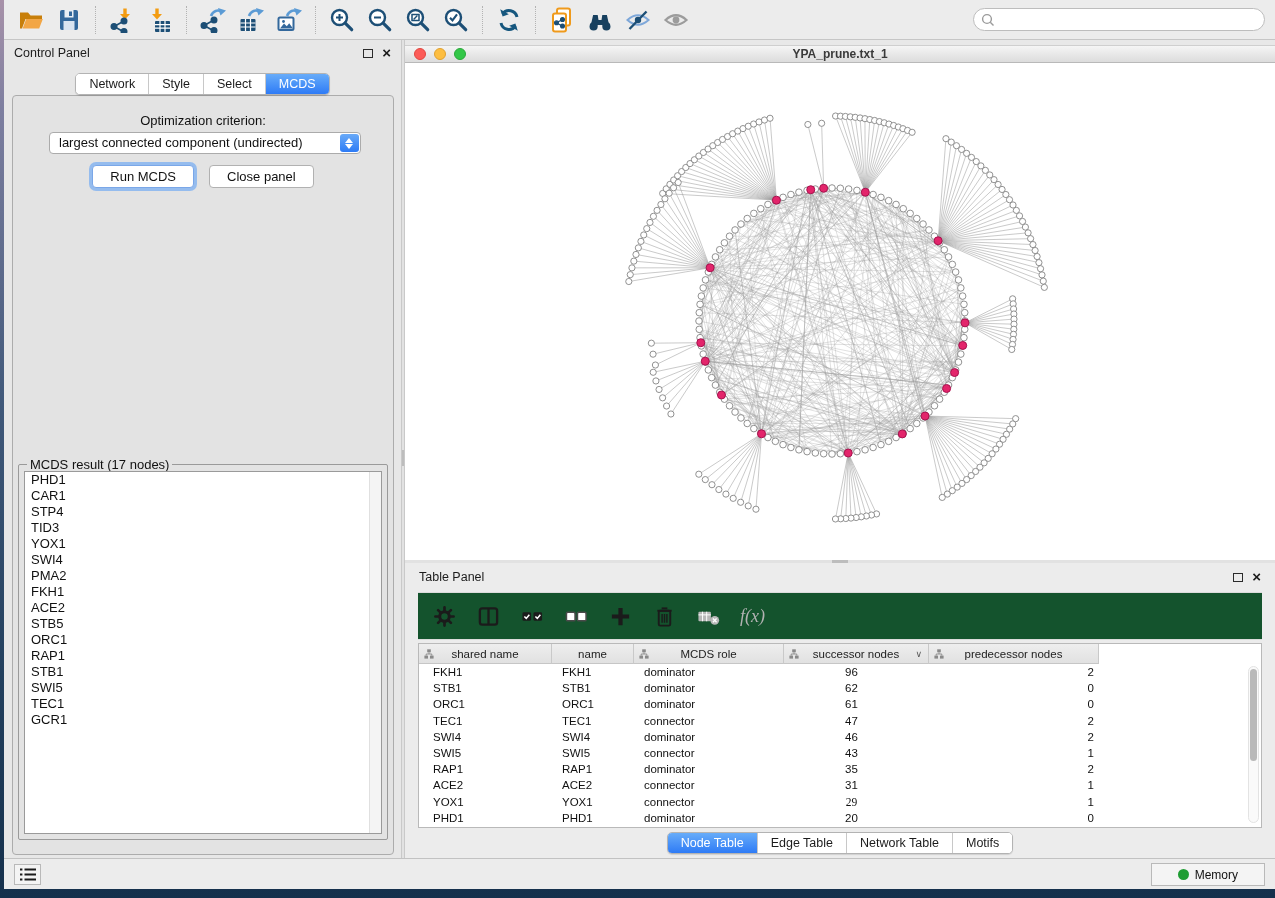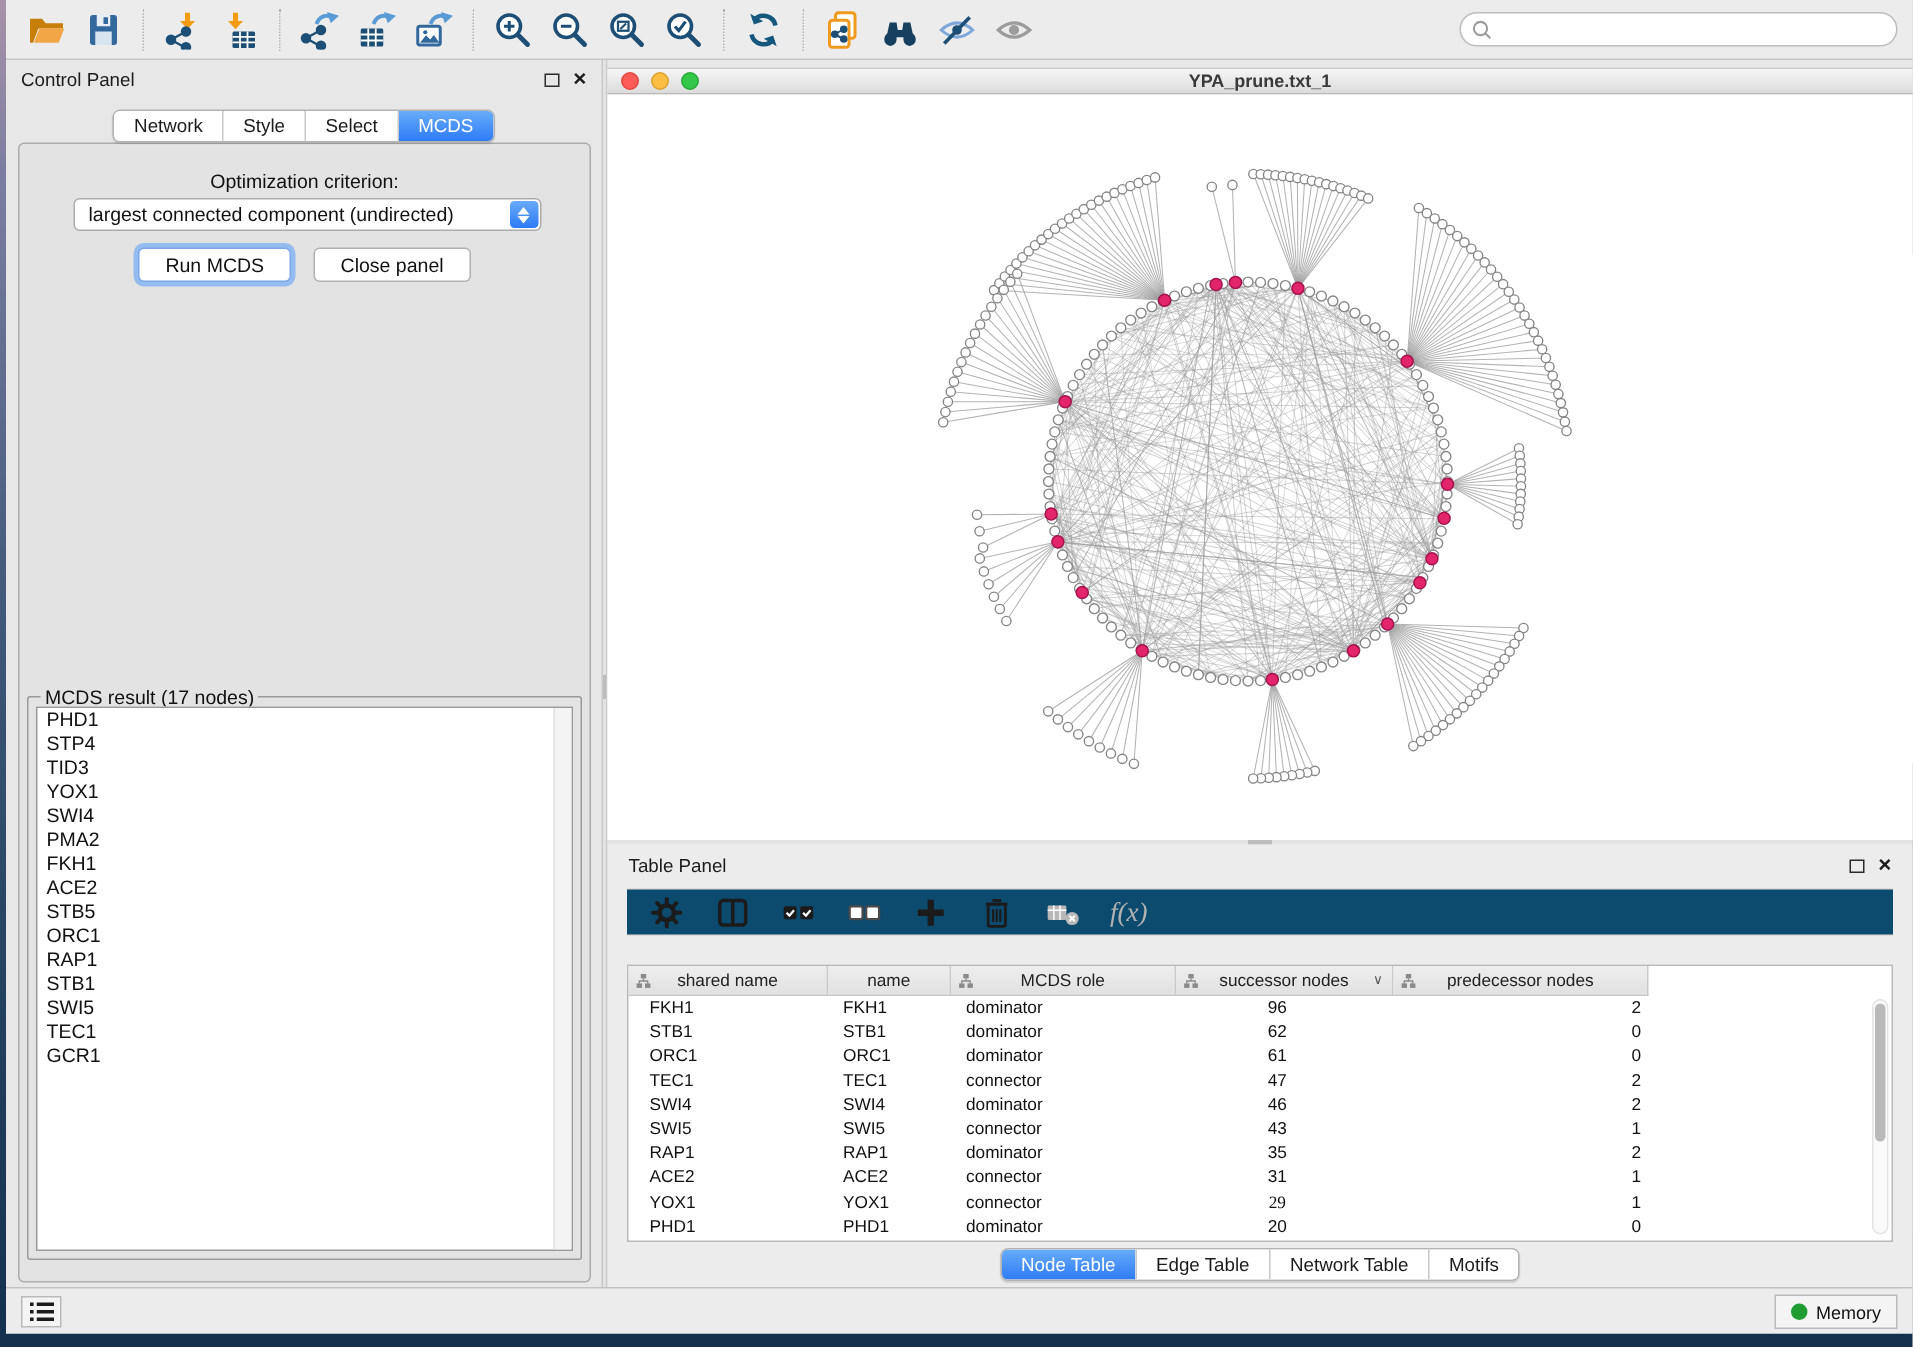--- a/index.html
+++ b/index.html
@@ -82,21 +82,21 @@
   .light.red { background:#fc5b57; border:0.5px solid #e2463f; }
   .light.yellow { background:#fdbe41; border:0.5px solid #e0a130; }
   .light.green { background:#33c748; border:0.5px solid #2aa83a; }
   .net-title { position:absolute; left:0; right:0; text-align:center; font-size:12px;
     font-weight:600; color:#3a3a3a; }
   .net-canvas { position:absolute; top:23px; left:0; right:0; height:497px; background:#fff; }
 
   
   .table-panel { position:absolute; left:0; right:0; top:523px; bottom:0; background:#ececec; }
   .tp-titlebar { height:24px; display:flex; align-items:center; padding:4px 14px 0 14px; }
-  .tp-toolbar { position:absolute; left:13px; right:13px; top:29px; height:32px; background:#0c4a6e;
+  .tp-toolbar { position:absolute; left:13px; right:13px; top:29px; height:48px; background:#14532d;
     border-top:1px solid #dcdcdc; border-bottom:1px solid #dcdcdc; display:flex; align-items:center;
     gap:20px; padding-left:14px; }
   .tp-toolbar .ticon { width:24px; height:24px; display:flex; align-items:center; justify-content:center; }
   .ticon svg { width:23px; height:23px; }
   .fx { font-family:"Liberation Serif","DejaVu Serif",serif; font-style:italic; font-size:18px; color:#b2b2b2; }
 
   .table-wrap { position:absolute; left:13px; right:13px; top:80px; height:185px; background:#fff;
     border:1px solid #b9b9b9; overflow:hidden; }
   .thead { display:flex; height:20px; }
   .th { position:relative; height:20px; background:linear-gradient(#eeeeee,#e1e1e1);
@@ -113,21 +113,21 @@
   .tthumb { position:absolute; left:1px; right:1px; top:2px; height:92px; background:#b9b9b9; border-radius:5px; }
 
   .tp-tabs-row { position:absolute; left:0; right:0; top:269px; text-align:center; }
 
   
   .status-bar { position:absolute; left:0; right:0; bottom:0; height:31px; background:#ececec;
     border-top:1px solid #c2c2c2; }
   .list-btn { position:absolute; left:10px; top:5px; width:27px; height:21px; background:#f4f4f4;
     border:1px solid #b9b9b9; display:flex; align-items:center; justify-content:center; }
   .memory-btn { position:absolute; right:10px; top:4px; height:23px; background:#f4f4f4;
-    border:1px solid #b9b9b9; display:flex; align-items:center; gap:6px; padding:0 10px; font-size:12px; color:#111; }
+    border:1px solid #b9b9b9; display:flex; align-items:center; gap:6px; padding:0 26px; font-size:12px; color:#111; }
   .memdot { width:11px; height:11px; border-radius:50%; background:#1f9d33; }
 </style>
 </head>
 <body>
 
 <div id="app">
 
   <div class="toolbar">
     <div class="tbtn">
       <svg viewBox="0 0 26 26">
@@ -300,20 +300,21 @@
       </div>
       <div class="btn-row">
         <button class="pbtn focused">Run MCDS</button>
         <button class="pbtn">Close panel</button>
       </div>
       <div class="result-fieldset">
         <span class="result-legend">MCDS result (17 nodes)</span>
         <div class="result-list" id="result-list">
           <div class="result-scroll"></div>
         <div class="result-item">PHD1</div>
+            <div class="result-item">CAR1</div>
             <div class="result-item">STP4</div>
             <div class="result-item">TID3</div>
             <div class="result-item">YOX1</div>
             <div class="result-item">SWI4</div>
             <div class="result-item">PMA2</div>
             <div class="result-item">FKH1</div>
             <div class="result-item">ACE2</div>
             <div class="result-item">STB5</div>
             <div class="result-item">ORC1</div>
             <div class="result-item">RAP1</div>

